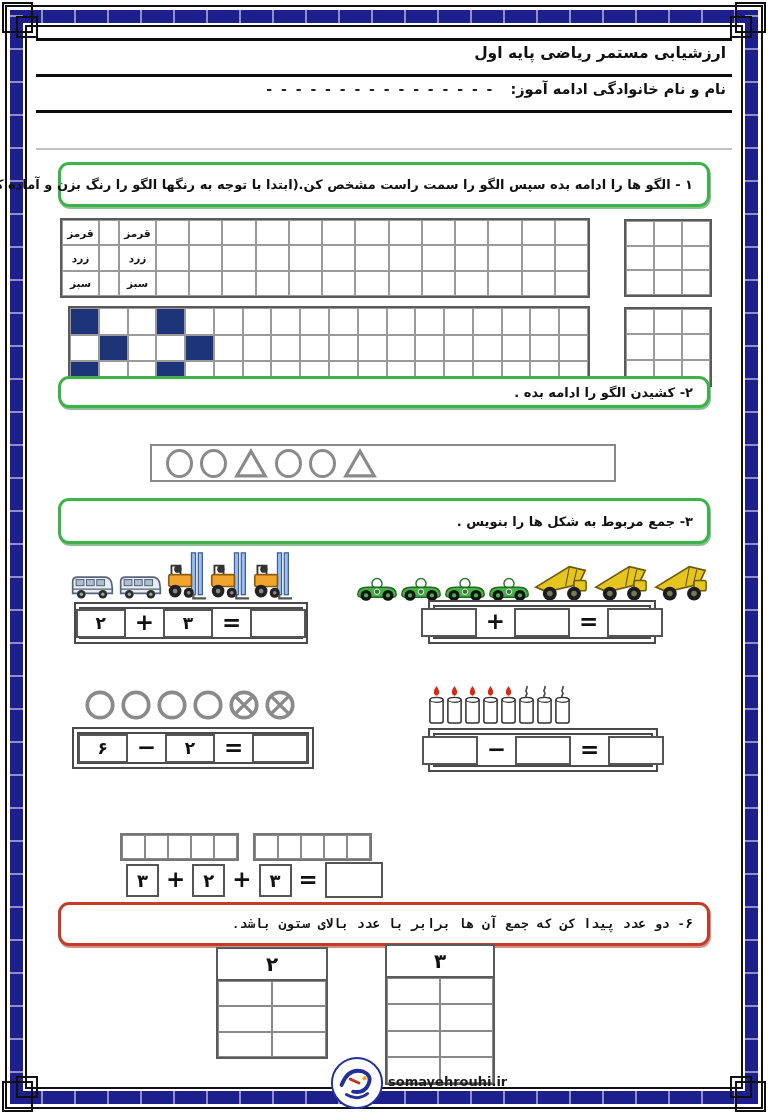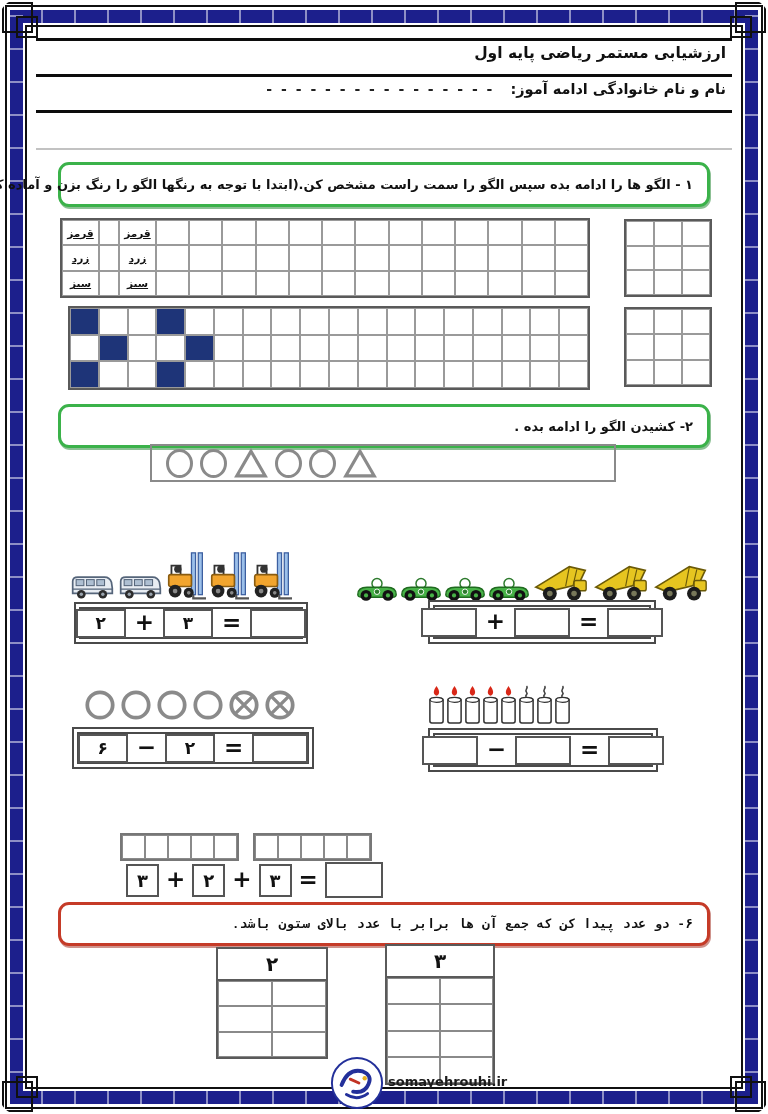--- a/index.html
+++ b/index.html
@@ -1,17 +1,17 @@
 <!DOCTYPE html>
 <html lang="fa"><head>
 <meta charset="utf-8">
 <style>
   html,body{margin:0;padding:0;background:#fff;}
   .sheet{position:relative;width:768px;height:1114px;background:#fff;overflow:hidden;
-         font-family:"DejaVu Sans",sans-serif;color:#111;border-radius:17px;}
+         font-family:"DejaVu Sans",sans-serif;color:#111;}
 
   
   .b-outer{position:absolute;inset:5px;border:2px solid #101010;pointer-events:none;}
   .b-band{position:absolute;inset:10px;border:13px solid #1c1f8c;pointer-events:none;}
   .b-inner{position:absolute;inset:25px;border:2px solid #101010;pointer-events:none;}
   .tick{position:absolute;pointer-events:none;}
   .tick.h{height:13px;left:10px;right:10px;background:repeating-linear-gradient(90deg,transparent 0 31px,rgba(255,255,255,.5) 31px 33px);}
   .tick.t{top:10px}.tick.b{bottom:10px}
   .tick.v{width:13px;top:10px;bottom:10px;background:repeating-linear-gradient(0deg,transparent 0 31px,rgba(255,255,255,.5) 31px 33px);}
   .tick.l{left:10px}.tick.r{right:10px}
@@ -124,21 +124,21 @@
   <div class="hdr-title">ارزشیابی مستمر ریاضی  پایه اول</div>
   <div class="rule" style="top:74px"></div>
   <div class="hdr-name">
     <span>نام و نام خانوادگی ادامه آموز:</span>
     <span class="hdr-dashes">- - - - - - - - - - - - - - - -</span>
   </div>
   <div class="rule" style="top:110px"></div>
   <div class="rule light" style="top:148px"></div>
 
   <div class="qbox" style="top:162px;height:45px">۱ -   الگو ها را ادامه بده سپس الگو را سمت راست مشخص کن.(ابتدا با توجه به رنگها الگو را رنگ بزن و آماده کن)</div>
-  <div class="pgrid" style="top:218px;left:60px;width:530px;height:80px;grid-template-columns:37px 20px 37px repeat(13,1fr);grid-template-rows:repeat(3,1fr);text-decoration:underline;">
+  <div class="pgrid" style="top:218px;left:60px;width:530px;height:80px;grid-template-columns:37px 20px 37px repeat(13,1fr);grid-template-rows:repeat(3,1fr);">
       <div class="cell lbl">قرمز</div>
       <div class="cell"></div>
       <div class="cell lbl">قرمز</div>
       <div class="cell"></div>
       <div class="cell"></div>
       <div class="cell"></div>
       <div class="cell"></div>
       <div class="cell"></div>
       <div class="cell"></div>
       <div class="cell"></div>
@@ -253,34 +253,35 @@
       <div class="cell"></div>
       <div class="cell"></div>
       <div class="cell"></div>
       <div class="cell"></div>
       <div class="cell"></div>
       <div class="cell"></div>
       <div class="cell"></div>
       <div class="cell"></div>
     </div>
 
-  <div class="qbox" style="top:404px;height:44px">۲-  کشیدن الگو را ادامه بده .</div>
+  <div class="qbox" style="top:376px;height:32px">۲-  کشیدن الگو را ادامه بده .</div>
   <div class="q2rect">
       <span class="shape-circle"></span>
       <span class="shape-circle"></span>
       <svg viewBox="0 0 36 32" width="34" height="31">
         <polygon points="18,3 33,29 3,29" fill="none" stroke="#8a8a8a" stroke-width="3.4"></polygon>
       </svg>
       <span class="shape-circle"></span>
       <span class="shape-circle"></span>
       <svg viewBox="0 0 36 32" width="34" height="31">
         <polygon points="18,3 33,29 3,29" fill="none" stroke="#8a8a8a" stroke-width="3.4"></polygon>
       </svg>
     </div>
 
+  <div class="qbox" style="top:498px;height:46px">۳-  جمع مربوط به شکل ها را بنویس .</div>
   <div class="vrow" style="top:546px;left:70px;width:236px;height:56px;gap:3px">
       <span class="veh"><svg viewBox="0 0 52 36" width="45" height="31">
           <path d="M3 26 L3 12 Q3 7 9 7 L40 7 Q46 7 48 13 L49 20 L49 26 Z" fill="#e8edf3" stroke="#55657a" stroke-width="2"></path>
           <rect x="7" y="10" width="9" height="7" fill="#aebfd2" stroke="#55657a" stroke-width="1.2"></rect>
           <rect x="19" y="10" width="9" height="7" fill="#aebfd2" stroke="#55657a" stroke-width="1.2"></rect>
           <rect x="31" y="10" width="9" height="7" fill="#aebfd2" stroke="#55657a" stroke-width="1.2"></rect>
           <line x1="3" y1="21" x2="49" y2="21" stroke="#55657a" stroke-width="1.4"></line>
           <circle cx="13" cy="27" r="5" fill="#2c2c2c"></circle>
           <circle cx="13" cy="27" r="2" fill="#99a3ad"></circle>
           <circle cx="38" cy="27" r="5" fill="#2c2c2c"></circle>

